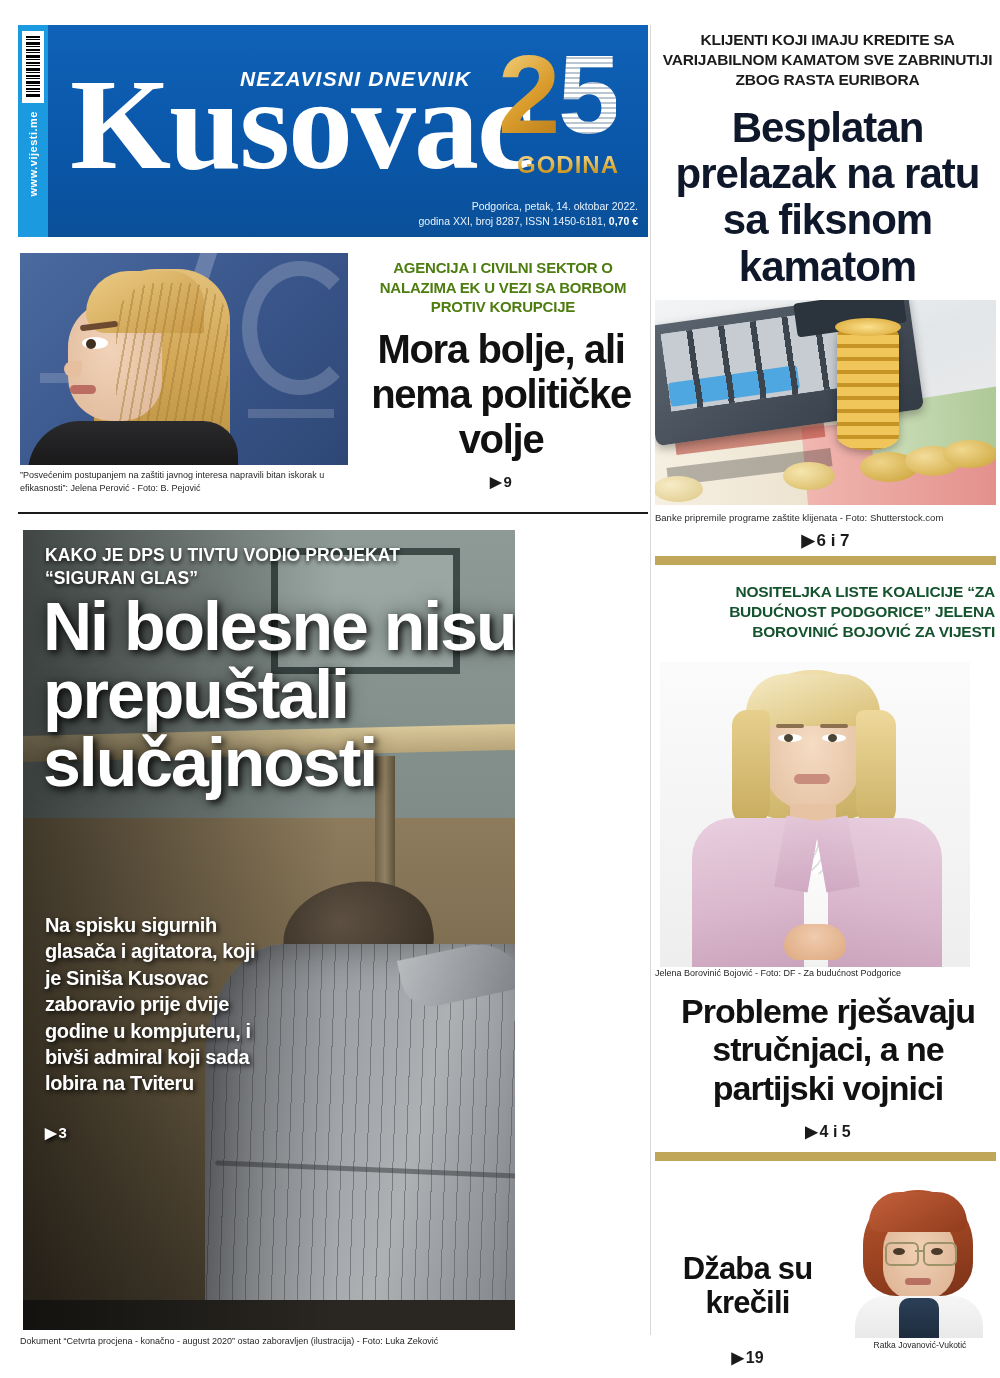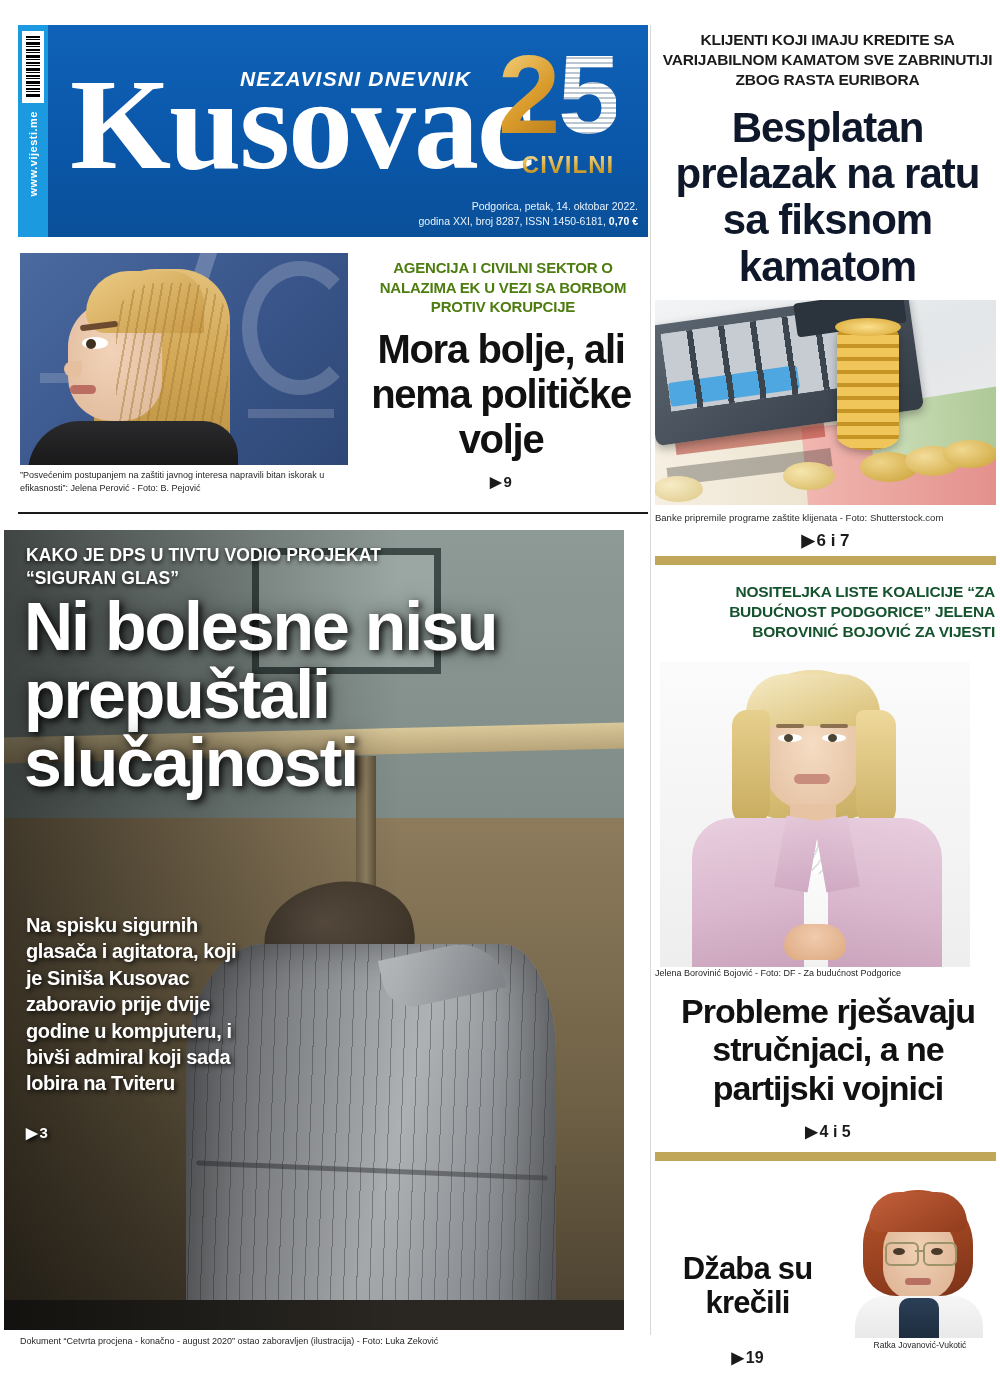--- a/index.html
+++ b/index.html
@@ -128,21 +128,21 @@
   .ref-9{
     position:absolute;left:352px;top:473px;width:298px;
     text-align:center;font-weight:bold;font-size:15px;
   }
 
   .hr-thin{position:absolute;background:#d8d8d8;height:1px;}
   .hr-black{position:absolute;background:#1a1a1a;height:2px;}
 
   
   .lead{
-    position:absolute;left:4px;top:530px;width:620px;height:800px;
+    position:absolute;left:23px;top:530px;width:492px;height:800px;
     overflow:hidden;
   }
   .lead-photo{position:absolute;inset:0;}
   .wall{position:absolute;left:0;top:0;width:100%;height:36%;
     background:linear-gradient(180deg,#8e9a96 0%,#7f8c88 100%);}
   .wall2{position:absolute;left:0;top:36%;width:100%;height:64%;
     background:linear-gradient(180deg,#8d7b5c 0%,#6f6146 55%,#4a4030 100%);}
   .frame{
     position:absolute;left:248px;top:18px;width:175px;height:112px;
     border:7px solid #3d4a48;background:#9aa7a2;
@@ -277,21 +277,21 @@
         <div class="bars"></div>
       </div>
       <div class="mh-url">www.vijesti.me</div>
     </div>
     <div class="logo-vijesti">Kusovac</div>
     <div class="mh-nd">NEZAVISNI DNEVNIK</div>
 
     <div class="badge25">
       <div class="num n2">2</div>
       <div class="num n5">5</div>
-      <div class="godina">CIVILNI</div>
+      <div class="godina">GODINA</div>
     </div>
 
     <div class="mh-meta">
       <div>Podgorica, petak, 14. oktobar 2022.</div>
       <div>
         <span>godina XXI, broj 8287, ISSN 1450-6181,</span>
         <b>0,70 €</b>
       </div>
     </div>
   </div>

